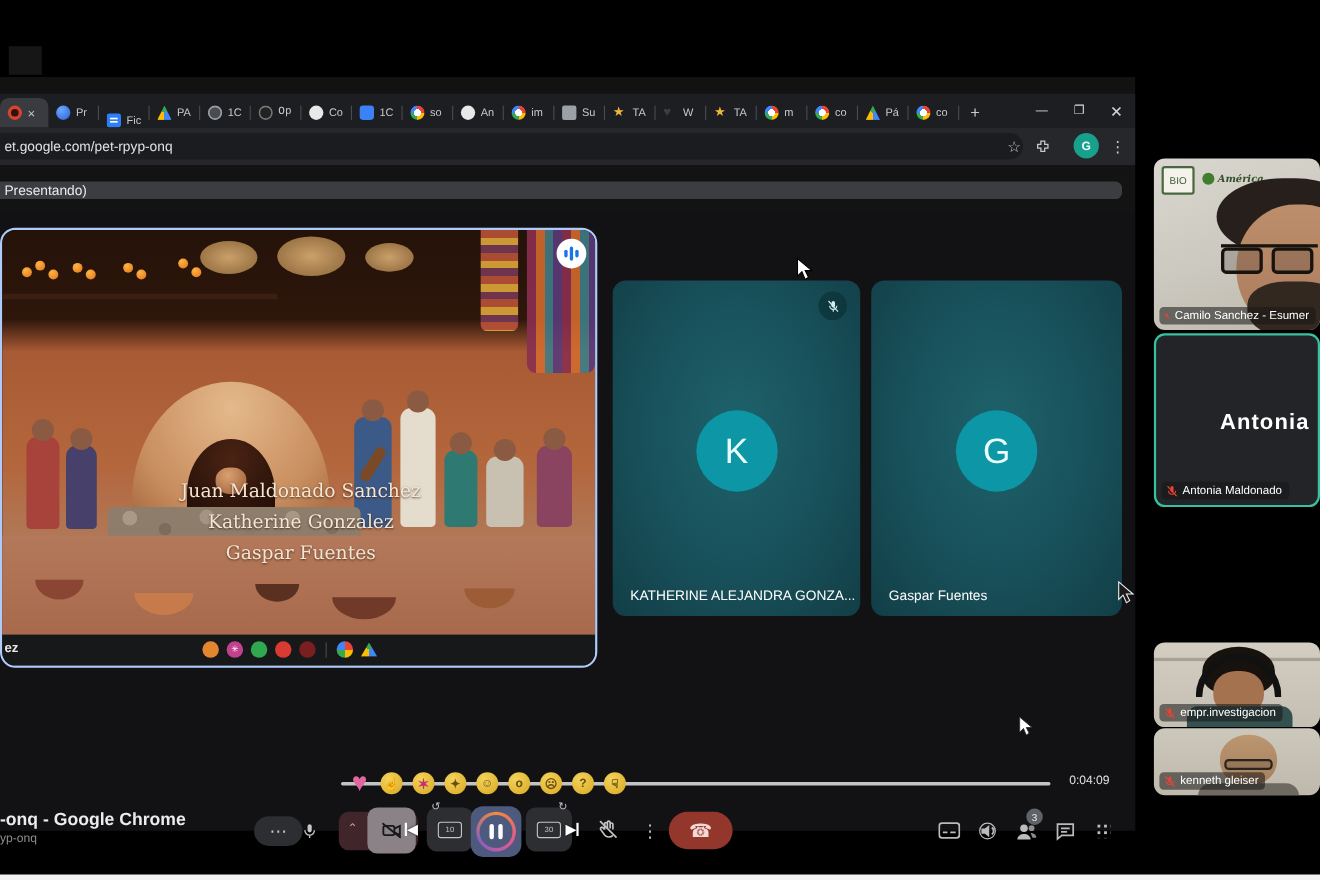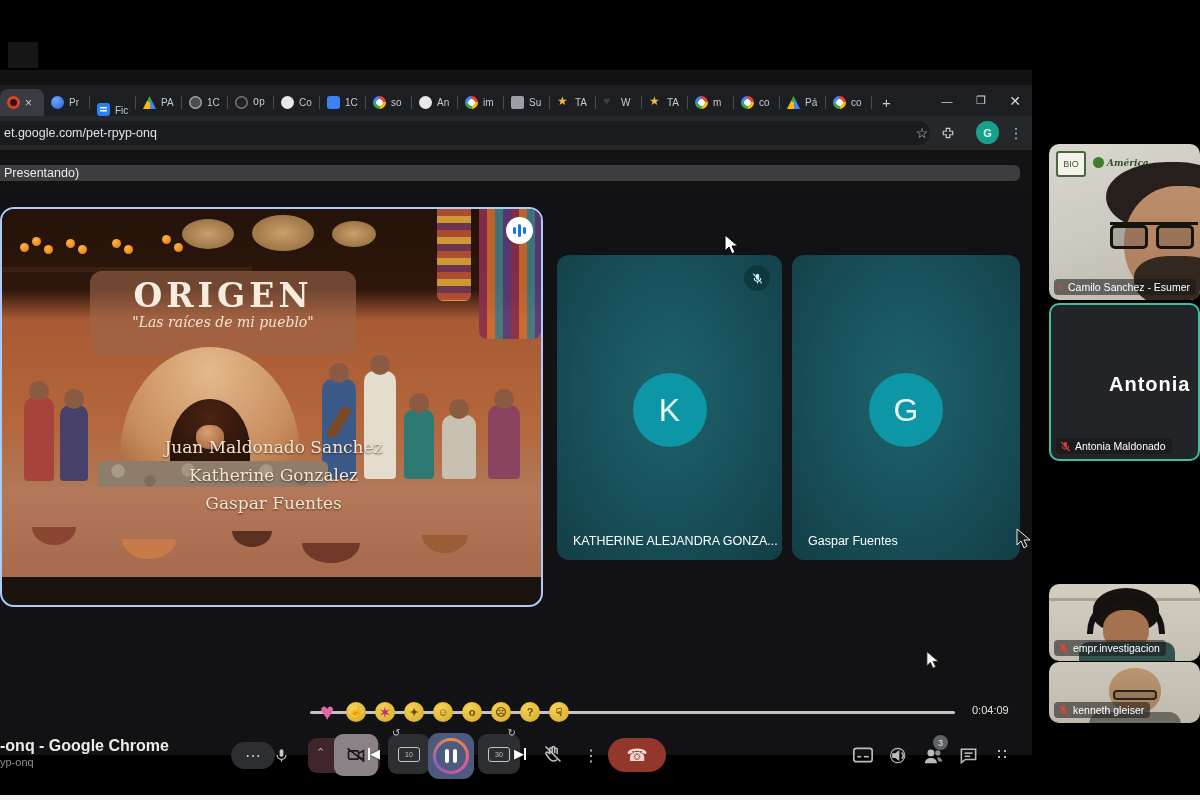--- a/index.html
+++ b/index.html
@@ -292,24 +292,20 @@
           <div class="fruit" style="left:122px;top:36px;"></div>
             <div class="fruit" style="left:160px;top:26px;"></div>
           <div class="fruit" style="left:172px;top:34px;"></div>
             <div class="fruit" style="left:208px;top:28px;"></div>
           <div class="basket" style="left:180px;top:10px;width:52px;height:30px;"></div>
           <div class="basket" style="left:250px;top:6px;width:62px;height:36px;"></div>
           <div class="basket" style="left:330px;top:12px;width:44px;height:26px;"></div>
           <div class="textile"></div>
           <div class="textile2"></div>
 
-          <div class="title-box">
-            <div class="slide-title">ORIGEN</div>
-            <div class="slide-subtitle">"Las raíces de mi pueblo"</div>
-          </div>
 
           <div class="person" style="left:22px;top:188px;width:30px;height:84px;background:#a8433c;"></div>
           <div class="person" style="left:58px;top:196px;width:28px;height:76px;background:#47406a;"></div>
           <div class="person" style="left:320px;top:170px;width:34px;height:100px;background:#3c5a88;"></div>
           <div class="person" style="left:362px;top:162px;width:32px;height:108px;background:#e4dccc;"></div>
           <div class="person" style="left:402px;top:200px;width:30px;height:70px;background:#2e7a72;"></div>
           <div class="person" style="left:440px;top:206px;width:34px;height:64px;background:#c8c0b0;"></div>
           <div class="person" style="left:486px;top:196px;width:32px;height:74px;background:#8a4460;"></div>
           <div style="position:absolute;left:332px;top:196px;width:10px;height:34px;background:#7a4a26;border-radius:4px;transform:rotate(32deg);"></div>
 
@@ -333,20 +329,33 @@
             <div style="font-family:'DejaVu Serif',serif;font-size:17px;color:#f3e6d4;text-shadow:0 1px 2px rgba(40,15,5,.7);margin-top:8px;">Gaspar Fuentes</div>
           </div>
 
           <div class="audio-chip">
             <i style="height:7px;"></i>
               <i style="height:13px;"></i>
               <i style="height:7px;"></i>
           </div>
         </div>
 
+        <div class="share-strip">
+          <span class="presenter-snip">ez</span>
+          <div class="share-icons" id="share-icons">
+              <span class="app-dot" style="background: rgb(226, 134, 47);"></span>
+              <span class="app-dot" style="background: rgb(194, 65, 142);">✳</span>
+              <span class="app-dot" style="background: rgb(47, 168, 79);"></span>
+              <span class="app-dot" style="background: rgb(217, 58, 50);"></span>
+              <span class="app-dot" style="background: rgb(122, 31, 31);"></span>
+              <span class="app-divider"></span>
+              <span class="app-photos"></span>
+              <span class="app-drive"></span>
+            </div>
+        </div>
       </div>
 
       <div class="ptile" style="left:557px;width:225px;">
         <div class="avatar">K</div>
         <div class="pname">KATHERINE ALEJANDRA GONZA...</div>
         <div class="mute-chip">
           <svg width="13" height="13" viewBox="0 0 24 24" fill="none" stroke="#cfeef0" stroke-width="2">
               <rect x="9" y="3" width="6" height="11" rx="3" fill="#cfeef0" stroke="none"></rect>
               <path d="M6 11a6 6 0 0 0 12 0"></path>
               <line x1="12" y1="17" x2="12" y2="21"></line>

